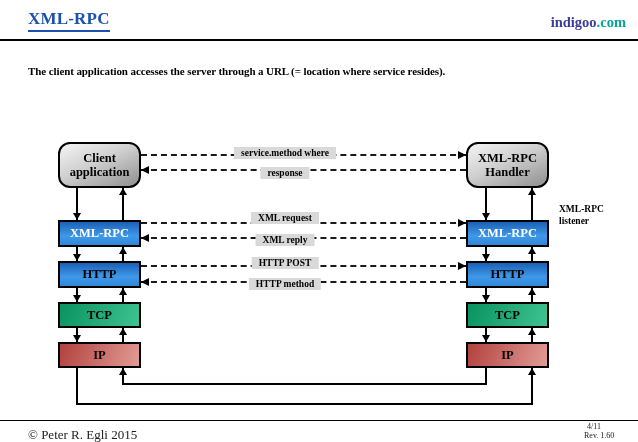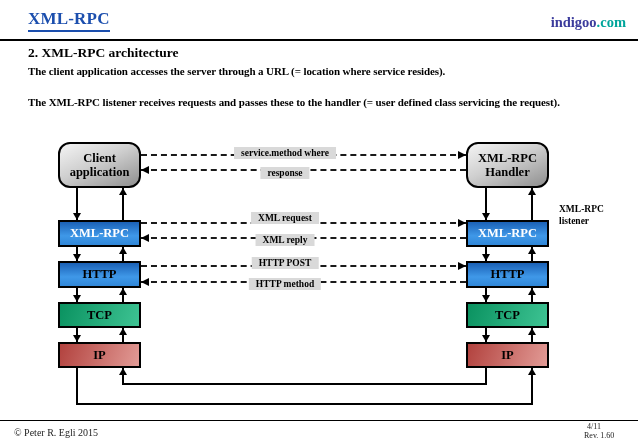--- a/index.html
+++ b/index.html
@@ -55,36 +55,34 @@
     background:#d9d9d9; font-size:9.5px; font-weight:bold; white-space:nowrap;
     padding:1px 7px; color:#000;
   }
   .listener {
     position:absolute; left:559px; top:203px; width:62px;
     font-size:9.5px; font-weight:bold; line-height:12px;
   }
 
   
   .frule { position:absolute; left:0; top:420px; width:638px; height:1px; background:#000; }
-  .copyright { position:absolute; left:14px; top:427px; font-size:10px; color:#222; }
+  .copyright { position:absolute; left:28px; top:427px; font-size:13px; color:#222; }
   .pageno { position:absolute; left:587px; top:422px; font-size:8px; color:#222;text-align:center; }
   .revno  { position:absolute; left:584px; top:431px; font-size:8px; color:#222; }
 </style>
 </head>
 <body>
 
 <div class="slide">
 
   <span class="title">XML-RPC</span>
   <span class="brand"><span class="bname">indigoo</span><span class="btld">.com</span></span>
   <div class="hrule"></div>
 
-  <div class="heading">2. XML-RPC architecture</div>
   <div class="para p1">The client application accesses the server through a URL (= location where service resides).</div>
-  <div class="para p2">The XML-RPC listener receives requests and passes these to the handler (= user defined class servicing the request).</div>
 
   <div class="box rounded col-l row-top">Client application</div>
   <div class="box blue col-l row-1 white-text">XML-RPC</div>
   <div class="box blue col-l row-2">HTTP</div>
   <div class="box green col-l row-3">TCP</div>
   <div class="box red col-l row-4">IP</div>
 
   <div class="box rounded col-r row-top">XML-RPC Handler</div>
   <div class="box blue col-r row-1 white-text">XML-RPC</div>
   <div class="box blue col-r row-2">HTTP</div>

